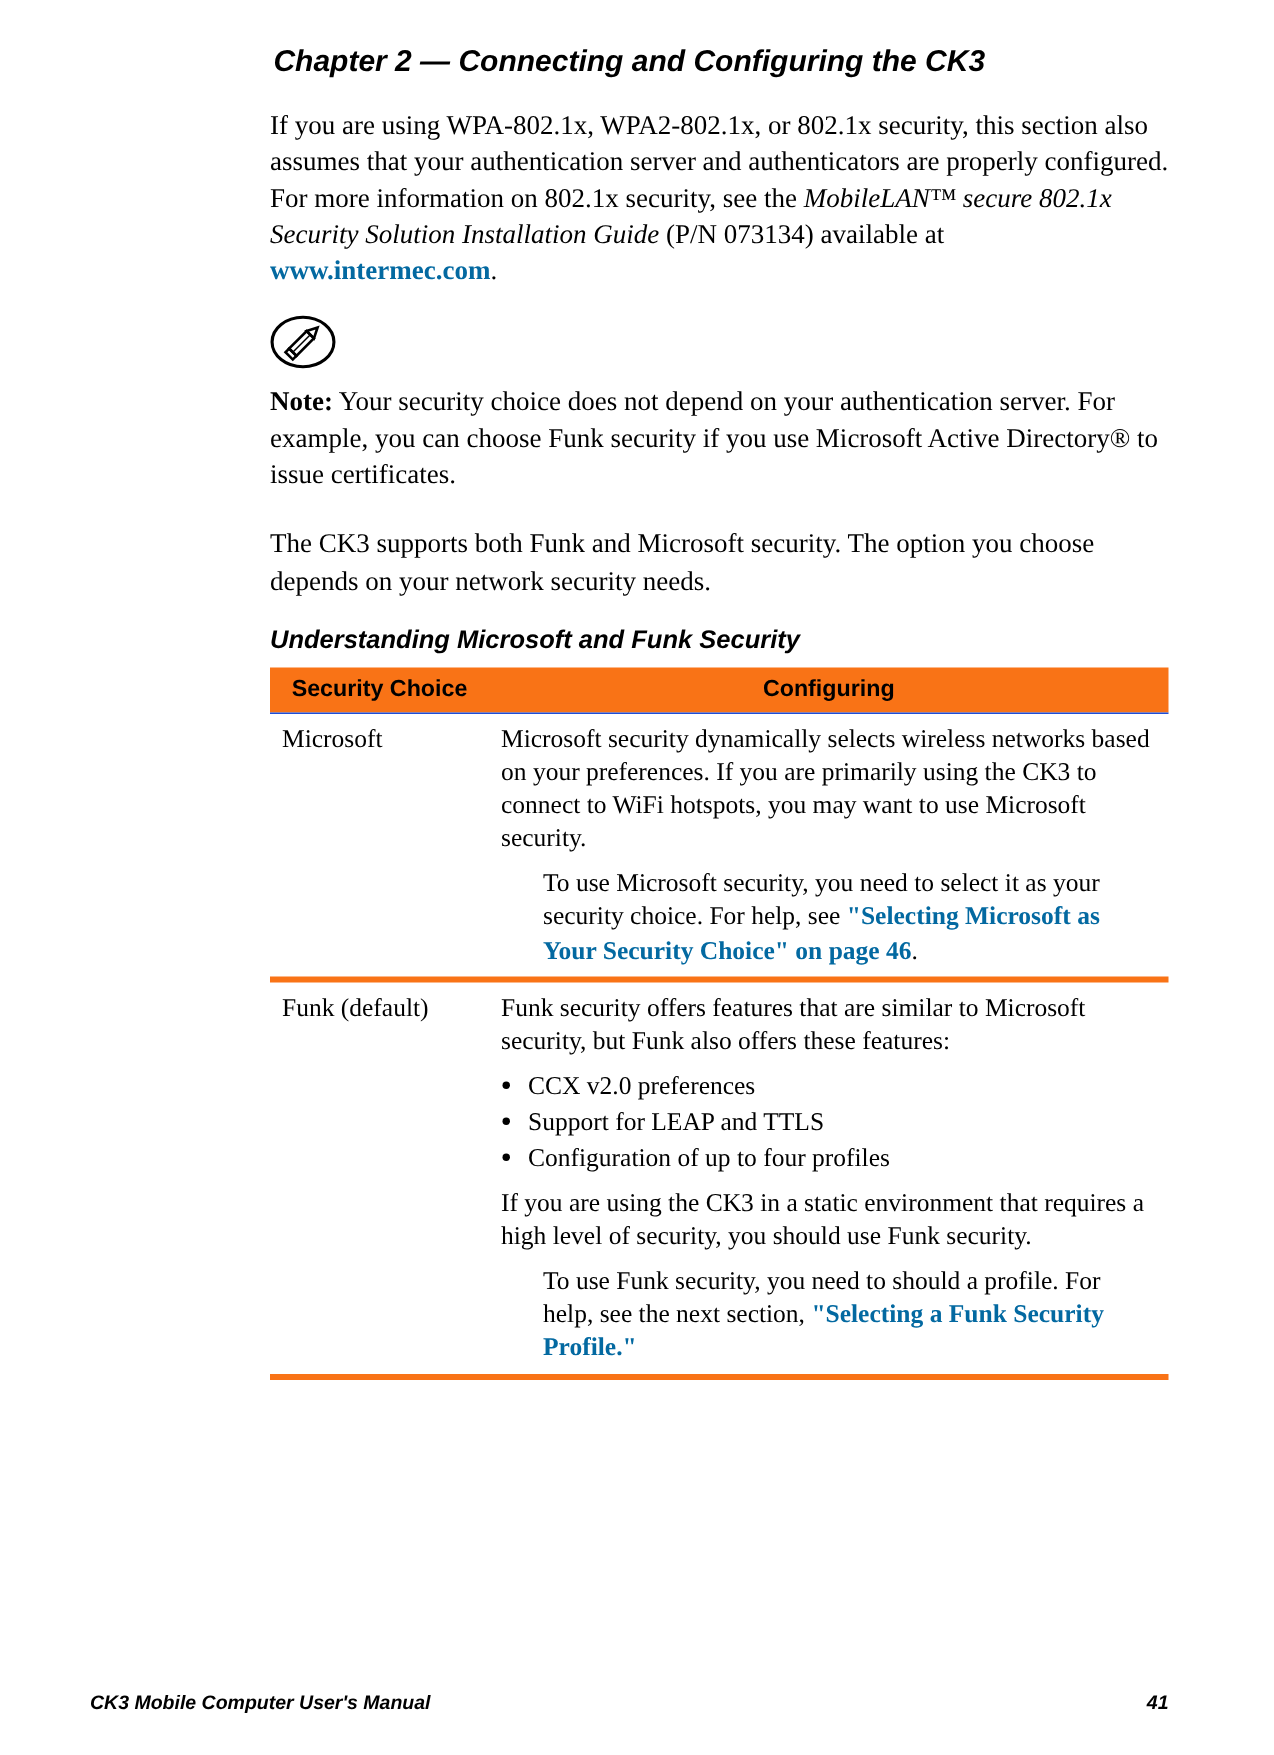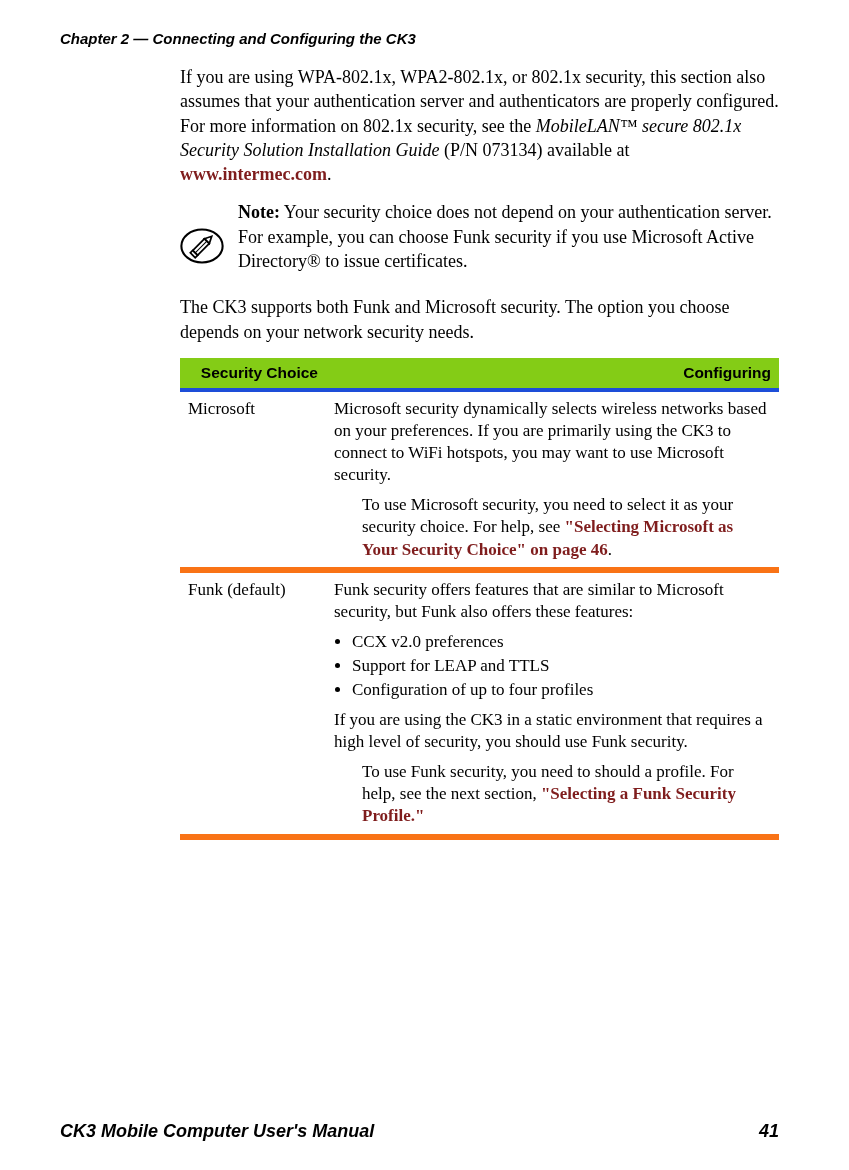--- a/index.html
+++ b/index.html
@@ -13,39 +13,40 @@
     position: relative;
     background: #fff;
   }
   .page {
     padding: 30px 70px 20px 60px;
     box-sizing: border-box;
     height: 100%;
     position: relative;
   }
   .running-head {
-    text-align: left;
+    text-align: center;
     font-family: Arial, sans-serif;
     font-weight: bold;
     font-style: italic;
-    font-size: 15px;
+    font-size: 20px;
     margin-bottom: 18px;
   }
   .body-text {
     margin-left: 120px;
     line-height: 1.35;
     margin-bottom: 14px;
   }
   .italic { font-style: italic; }
-  .link { color: #7f1d1d; font-weight: bold; }
+  .link { color: #0369a1; font-weight: bold; }
   .note-block {
     display: flex;
     margin-left: 120px;
     margin-bottom: 22px;
-    align-items: flex-end;
+    align-items: flex-start;
+    flex-direction: column;
   }
   .note-icon {
     flex: 0 0 48px;
     margin-right: 10px;
   }
   .note-icon svg { width: 44px; height: 44px; }
   .note-text { line-height: 1.35; }
   .note-label { font-weight: bold; }
   h2.section-head {
     font-family: Arial, sans-serif;
@@ -61,32 +62,32 @@
     margin-left: 120px;
     margin-top: 18px;
     margin-bottom: 8px;
   }
   table {
     margin-left: 120px;
     border-collapse: collapse;
     width: calc(100% - 120px);
   }
   th {
-    background: #84cc16;
+    background: #f97316;
     font-family: Arial, sans-serif;
     font-weight: bold;
-    text-align: right;
+    text-align: center;
     padding: 6px 8px;
     font-size: 15.5px;
-    border-bottom: 4px solid #1d4ed8;
+    border-bottom: 1px solid #1d4ed8;
   }
   td {
     padding: 6px 8px;
     vertical-align: top;
-    border-bottom: 6px solid #f97316;
+    border-bottom: 4px solid #f97316;
     line-height: 1.3;
     font-size: 17px;
   }
   td.col1 { width: 130px; }
   td p { margin: 0 0 8px 0; }
   td p:last-child { margin-bottom: 0; margin-left: 28px; }
   ul.bullets {
     margin: 4px 0 8px 0;
     padding-left: 18px;
   }
@@ -94,21 +95,21 @@
   .footer {
     position: absolute;
     bottom: 28px;
     left: 60px;
     right: 70px;
     display: flex;
     justify-content: space-between;
     font-family: Arial, sans-serif;
     font-weight: bold;
     font-style: italic;
-    font-size: 18px;
+    font-size: 13px;
   }
 </style>
 </head>
 <body>
 
 <div class="page">
 
   <div class="running-head">Chapter 2 — Connecting and Configuring the CK3</div>
 
   <p class="body-text">
@@ -128,20 +129,21 @@
       </svg>
     </div>
     <div class="note-text">
       <span class="note-label">Note:</span><span> Your security choice does not depend on your authentication server. For example, you can choose Funk security if you use Microsoft Active Directory® to issue certificates.</span>
     </div>
   </div>
 
 
   <p class="body-text">The CK3 supports both Funk and Microsoft security. The option you choose depends on your network security needs.</p>
 
+  <div class="table-title">Understanding Microsoft and Funk Security</div>
 
   <table>
     <thead>
       <tr>
         <th>Security Choice</th>
         <th>Configuring</th>
       </tr>
     </thead>
     <tbody>
       <tr>

